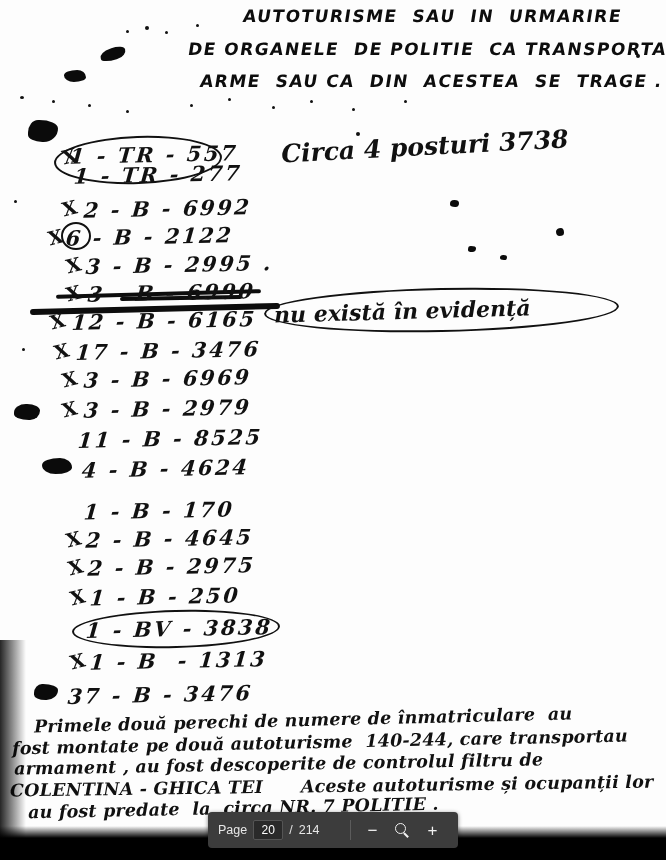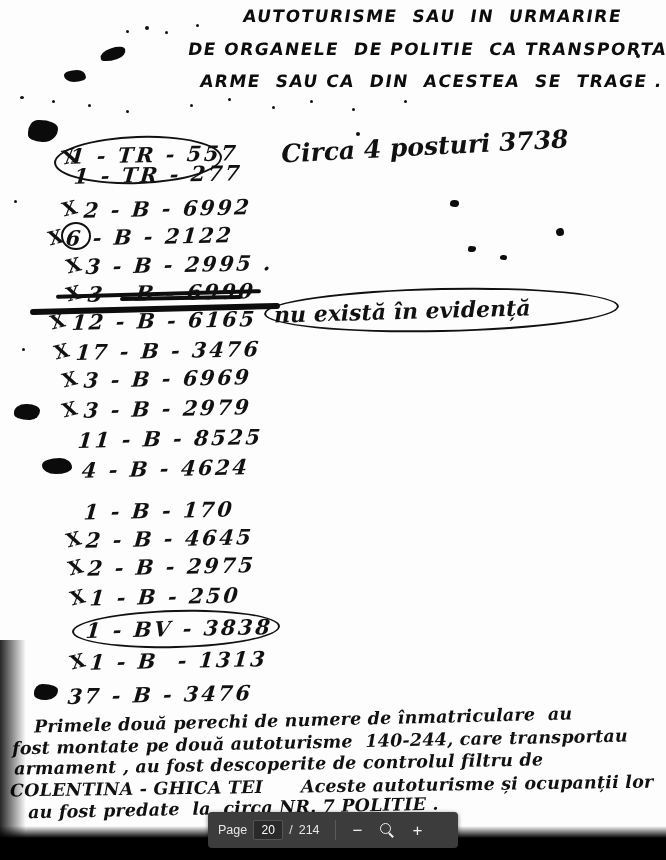--- a/index.html
+++ b/index.html
@@ -151,21 +151,21 @@
     border-radius: 2px;
     width: 30px; height: 20px;
     color: #fff;
     font-size: 12px;
     text-align: center;
     line-height: 18px;
     padding: 0;
     font-family: "Liberation Sans", sans-serif;
   }
   #toolbar .sep { opacity: .9; }
-  #toolbar .total { opacity: .95; margin-right: 5px; }
+  #toolbar .total { opacity: .95; margin-right: 20px; }
   #toolbar .divider {
     width: 1px; height: 20px; background: #5c5c5c; margin: 0 4px;
   }
   #toolbar .zoombtn {
     width: 24px; height: 24px;
     display: flex; align-items: center; justify-content: center;
     font-size: 17px; line-height: 1;
     border-radius: 3px;
     cursor: default;
     user-select: none;

